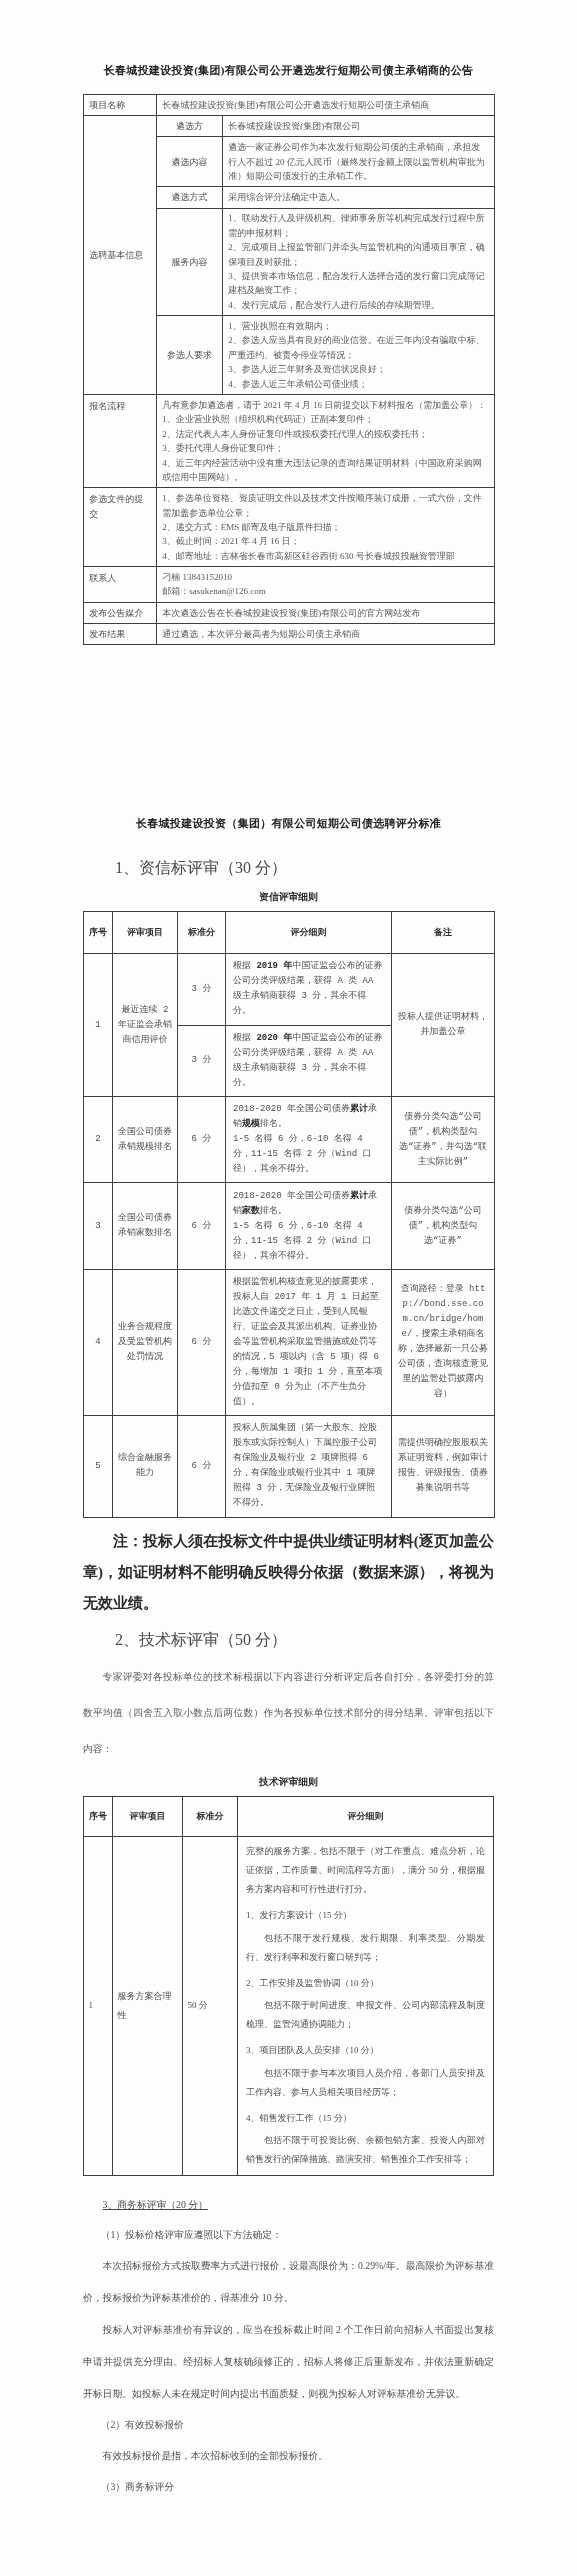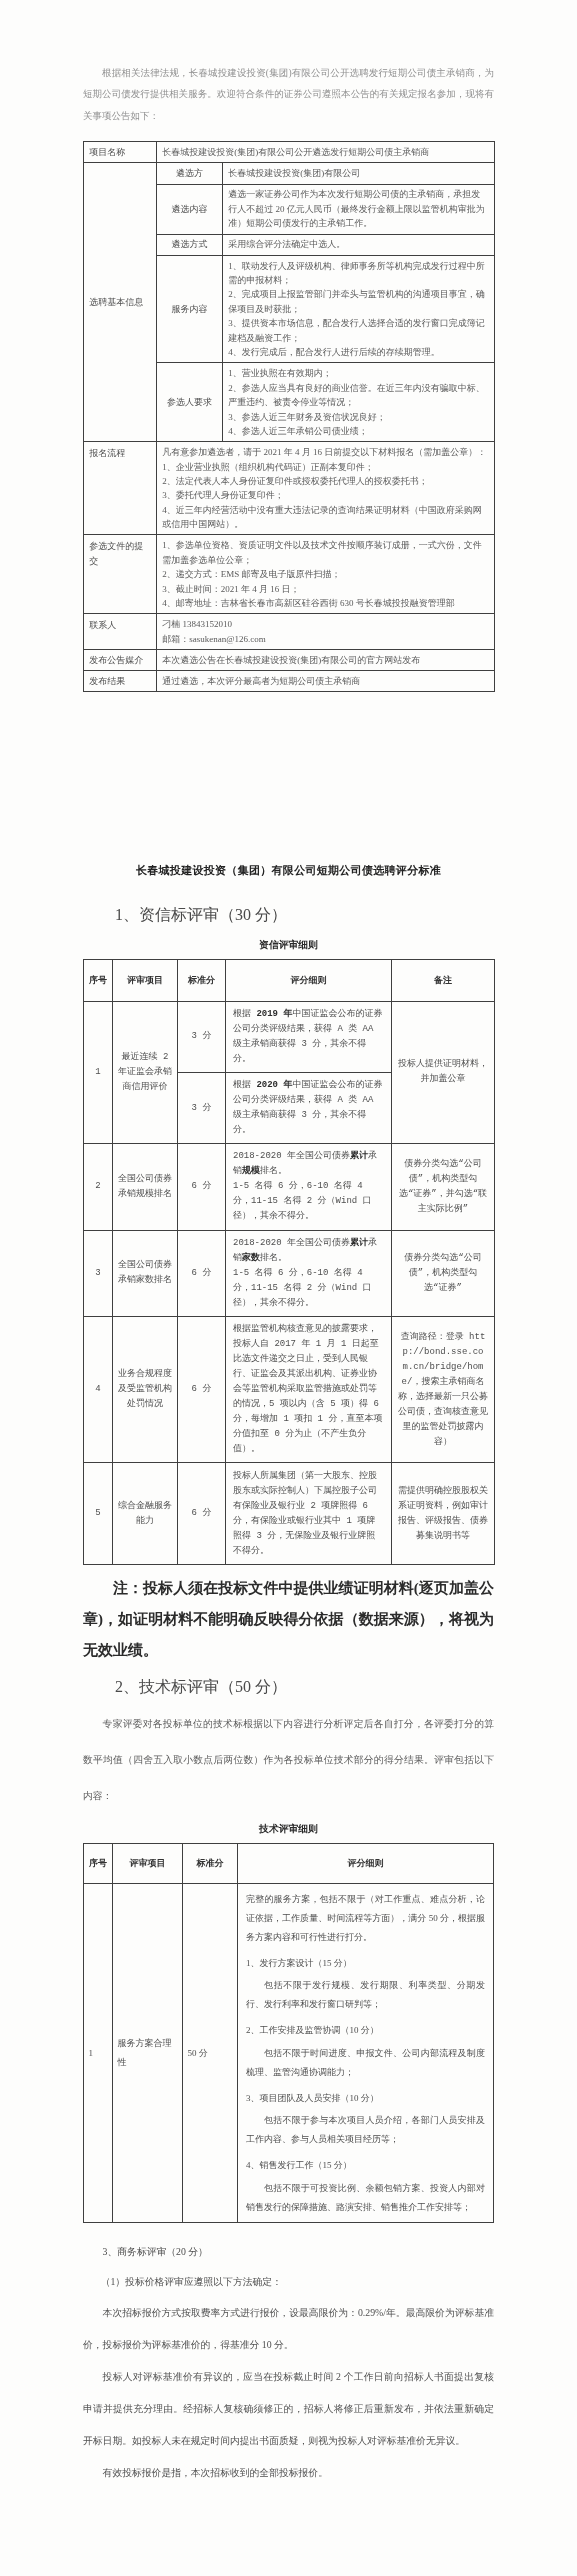--- a/index.html
+++ b/index.html
@@ -35,31 +35,31 @@
   
   .tech-intro{font-size:9.8px;line-height:36px;color:#5a5a5a;text-indent:2em;margin:8px 0 0 0;text-align:justify;}
   .tbl-title2{margin:9.2px 0 7px 0;}
   .t3 th{font-size:9px;color:#333;padding:12.7px 2.3px;text-align:center;font-weight:bold;}
   .t3 td{font-size:9px;line-height:19px;color:#4e4e4e;padding:5.8px 4.6px;vertical-align:middle;text-align:left;}
   .t3 td.rule{text-align:left;padding:5.8px 8px;vertical-align:top;}
   .rl-intro{text-align:justify;}
   .rl-item{margin-top:7px;}
   .rl-sub{margin-top:3.5px;text-indent:2em;text-align:justify;}
   
-  .biz-head{font-size:9.8px;color:#4a4a4a;text-indent:2em;margin:14px 0 0 0;line-height:30px;}
+  .biz-head{font-size:9.8px;color:#4a4a4a;text-indent:2em;margin:14px 0 0 0;line-height:30px;text-decoration:underline;}
   .biz-sub{font-size:9.8px;color:#4f4f4f;text-indent:1.8em;line-height:30px;margin:0;}
   .biz-p{font-size:9.8px;color:#4f4f4f;text-indent:2em;line-height:32px;margin:0;text-align:justify;}
   .biz-p.bold{font-weight:bold;color:#2b2b2b;}
 </style>
 </head>
 <body>
 
 <div class="page">
 
-  <p class="intro">根据相关法律法规，长春城投建设投资(集团)有限公司公开选聘发行短期公司债主承销商，为短期公司债发行提供相关服务。欢迎符合条件的证券公司遵照本公告的有关规定报名参加，现将有关事项公告如下：</p>
+  <div class="doc-title">长春城投建设投资(集团)有限公司公开遴选发行短期公司债主承销商的公告</div>
 
   <table class="t1">
     <colgroup>
         <col style="width:73px">
         <col style="width:66px">
         <col style="width:272px">
       </colgroup>
     <tbody>
         <tr>
       <td class="lab">项目名称</td>
@@ -230,16 +230,18 @@
         <div class="rl-sub">包括不限于可投资比例、余额包销方案、投资人内部对销售发行的保障措施、路演安排、销售推介工作安排等；</div>
       </td>
     </tr>
   </tbody>
     </table>
 
   <div class="biz-head">3、商务标评审（20 分）</div>
   <div class="biz-sub">（1）投标价格评审应遵照以下方法确定：</div>
   <p class="biz-p">本次招标报价方式按取费率方式进行报价，设最高限价为：0.29%/年。最高限价为评标基准价，投标报价为评标基准价的，得基准分 10 分。</p>
   <p class="biz-p">投标人对评标基准价有异议的，应当在投标截止时间 2 个工作日前向招标人书面提出复核申请并提供充分理由。经招标人复核确须修正的，招标人将修正后重新发布，并依法重新确定开标日期。如投标人未在规定时间内提出书面质疑，则视为投标人对评标基准价无异议。</p>
+  <div class="biz-sub">（2）有效投标报价</div>
   <p class="biz-p">有效投标报价是指，本次招标收到的全部投标报价。</p>
+  <div class="biz-sub">（3）商务标评分</div>
 
 </div>
 
 
 </body></html>

